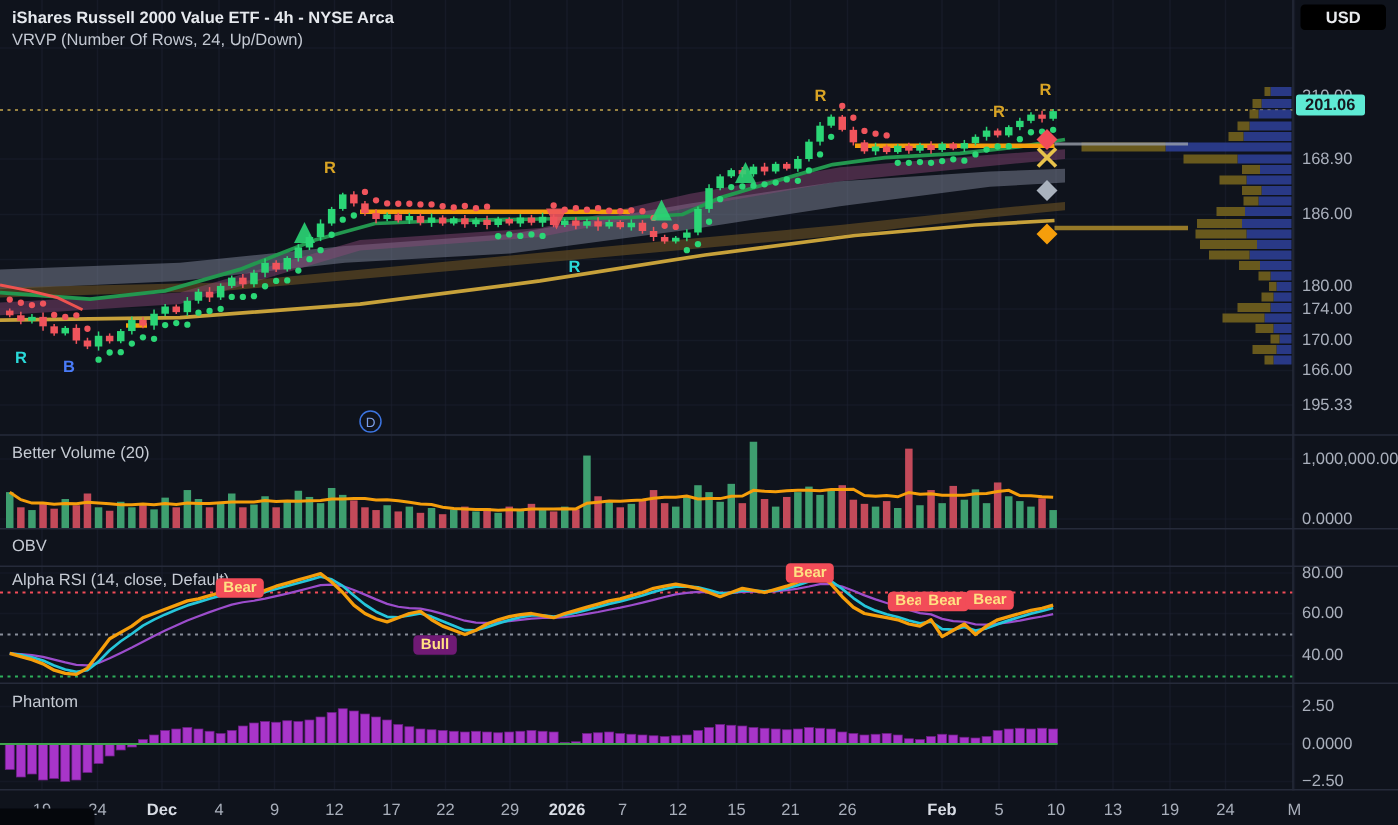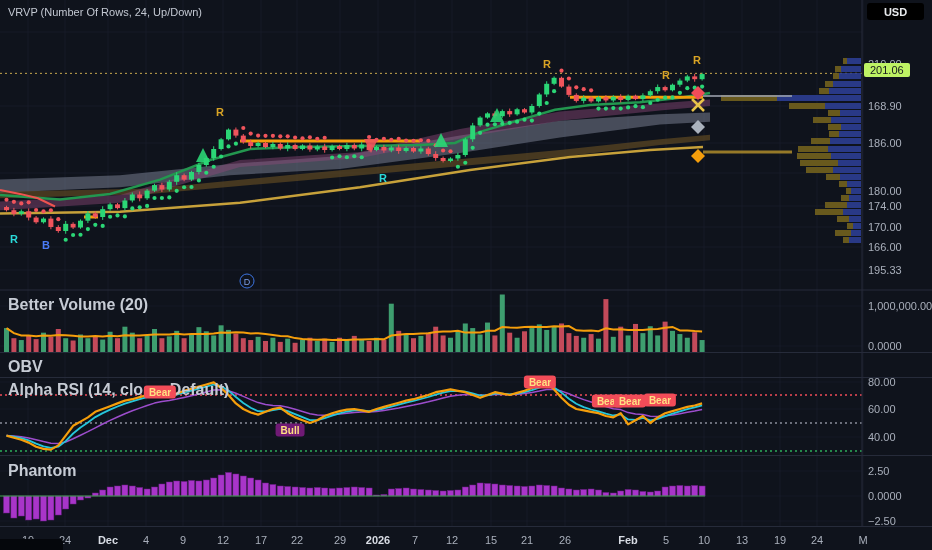--- a/index.html
+++ b/index.html
@@ -6,25 +6,25 @@
   body{width:932px;height:550px;position:relative;overflow:hidden;
        font-family:"Liberation Sans",sans-serif;-webkit-font-smoothing:antialiased;}
   #chart-svg{position:absolute;left:0;top:0;}
   .legend{position:absolute;left:8px;top:5px;font-size:11px;line-height:14.5px;z-index:5;}
   .legend .title{color:#e6e9ee;font-weight:bold;}
   .legend .ind{color:#c3c8d2;}
   .usd-btn{position:absolute;left:867px;top:3px;width:57px;height:17px;background:#000;
            color:#e8eaed;font-size:11px;font-weight:bold;display:flex;align-items:center;
            justify-content:center;border-radius:3px;z-index:6;cursor:pointer;}
   .axis-label{position:absolute;left:868px;color:#a9afbb;font-size:11px;line-height:12px;z-index:4;}
-  .price-badge{position:absolute;left:864px;top:63px;background:#bef264;color:#15181f;
-               font-size:11px;font-weight:normal;padding:1px 6px;border-radius:2px;z-index:6;}
+  .price-badge{position:absolute;left:864px;top:63px;background:#5eead4;color:#15181f;
+               font-size:11px;font-weight:bold;padding:1px 6px;border-radius:2px;z-index:6;}
   .time-label{position:absolute;top:534px;color:#a9afbb;font-size:11px;transform:translateX(-50%);z-index:4;}
   .time-label.bold{color:#d8dce4;font-weight:bold;}
-  .pane-label{position:absolute;left:8px;color:#c6cbd4;font-size:16px;z-index:5;font-weight:bold;}
+  .pane-label{position:absolute;left:8px;color:#c6cbd4;font-size:11px;z-index:5;}
   .marker-badge{position:absolute;font-size:10px;font-weight:bold;padding:1px 5px;border-radius:3px;
                 transform:translate(-50%,-50%);z-index:5;white-space:nowrap;}
   .rletter{position:absolute;font-size:11px;font-weight:bold;transform:translate(-50%,-50%);z-index:5;}
   .dcircle{position:absolute;width:13px;height:13px;border:1px solid #3c74e0;border-radius:50%;
            color:#7d9fe8;color:#7d9fe8;font-size:9px;display:flex;align-items:center;justify-content:center;
            transform:translate(-50%,-50%);z-index:5;}
   .bl-widget{position:absolute;left:0;top:539px;width:63px;height:11px;background:#05070c;
              border-radius:0 3px 0 0;z-index:6;cursor:pointer;}
 </style>
 </head>
@@ -627,20 +627,21 @@
     <line x1="0" y1="496" x2="705" y2="496" stroke="#3fa34d" stroke-width="1.2"></line>
     <line x1="0" y1="290" x2="932" y2="290" stroke="#262b3a" stroke-width="1"></line>
     <line x1="0" y1="352.5" x2="932" y2="352.5" stroke="#262b3a" stroke-width="1"></line>
     <line x1="0" y1="377.5" x2="932" y2="377.5" stroke="#262b3a" stroke-width="1"></line>
     <line x1="0" y1="455.5" x2="932" y2="455.5" stroke="#262b3a" stroke-width="1"></line>
     <line x1="0" y1="526.5" x2="932" y2="526.5" stroke="#262b3a" stroke-width="1"></line>
     <line x1="862" y1="0" x2="862" y2="527" stroke="#262b3a" stroke-width="1"></line>
   </svg>
 
 <div class="legend">
+  <div class="title">iShares Russell 2000 Value ETF - 4h - NYSE Arca</div>
   <div class="ind">VRVP (Number Of Rows, 24, Up/Down)</div>
 </div>
 
 <div class="usd-btn">USD</div>
 
 <div class="price-badge">201.06</div>
 
 <div class="pane-label" style="top:296px">Better Volume (20)</div>
 <div class="pane-label" style="top:358px">OBV</div>
 <div class="pane-label" style="top:381px">Alpha RSI (14, close, Default)</div>

